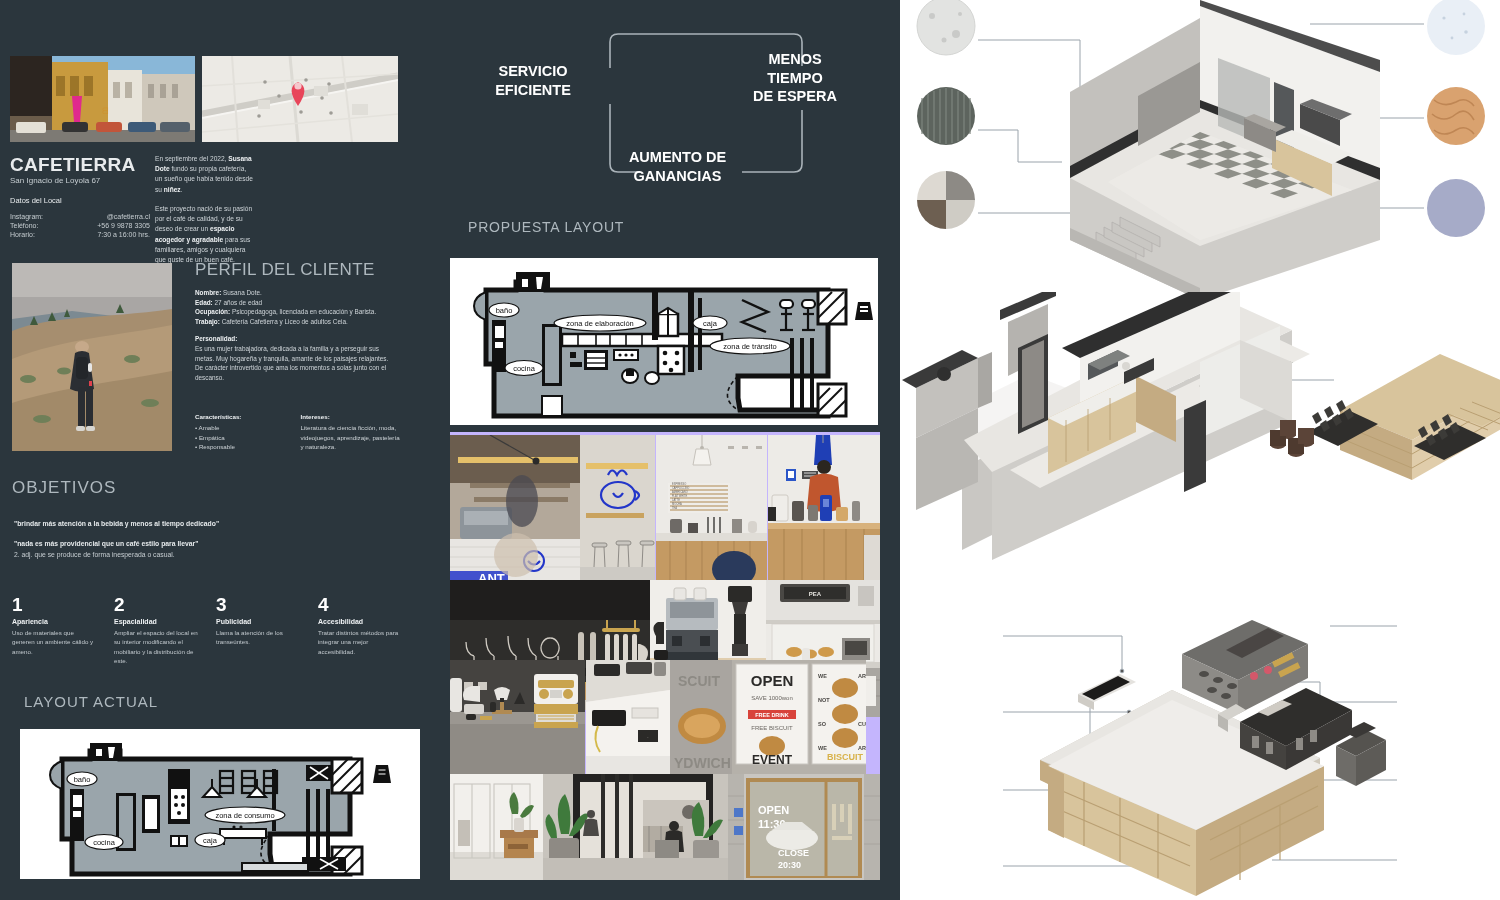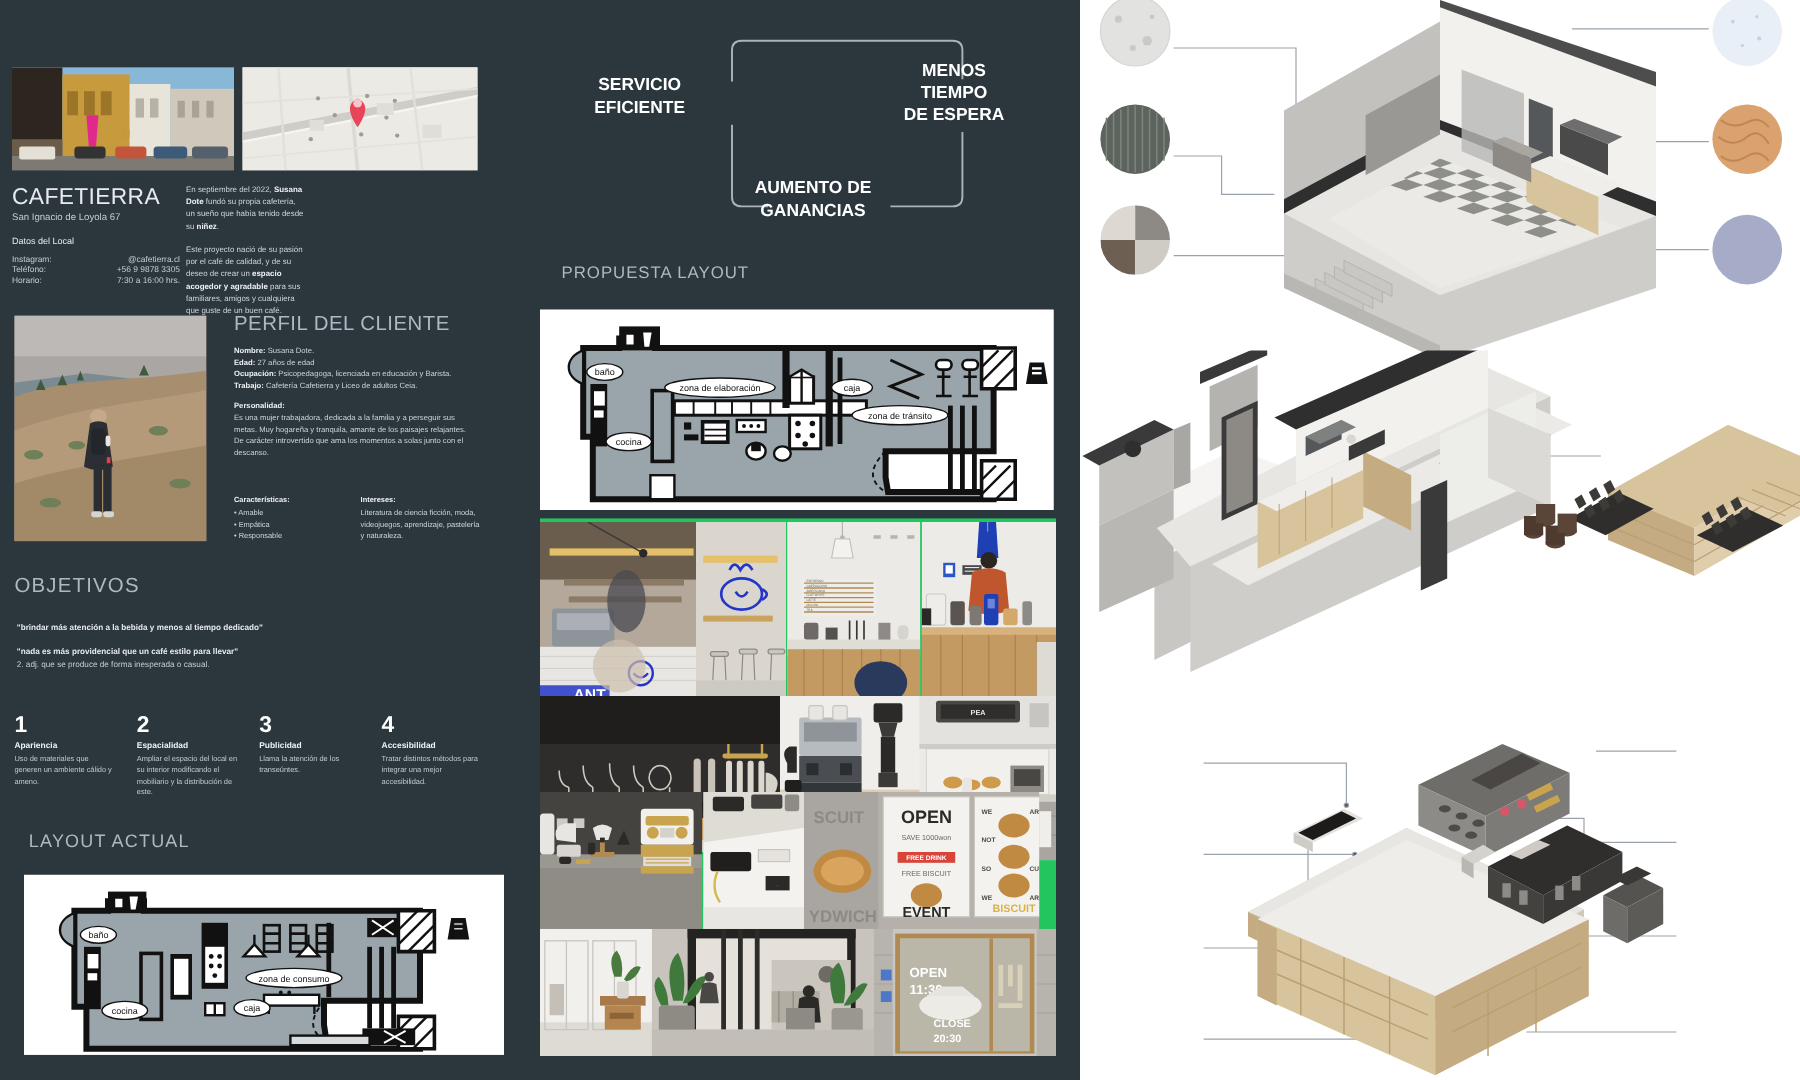--- a/index.html
+++ b/index.html
@@ -11,21 +11,21 @@
   .dark-panel { position:absolute; top:0; left:0; width:900px; height:900px; background:#2b363d; }
 
   .main-title { position:absolute; left:110px; top:4px; font-size:38px; font-weight:300;
                 color:#f2f4f5; letter-spacing:0.5px; }
 
   .photo-street { position:absolute; left:10px; top:56px; width:185px; height:86px;
                   overflow:hidden; background:#7b6c52; }
   .photo-map { position:absolute; left:202px; top:56px; width:196px; height:86px;
                overflow:hidden; background:#e9e7e2; }
 
-  .brand-name { position:absolute; left:10px; top:154px; font-size:19px; font-weight:400;
+  .brand-name { position:absolute; left:10px; top:154px; font-size:19px; font-weight:700;
                 color:#e8ebed; letter-spacing:0.3px; }
   .brand-addr { position:absolute; left:10px; top:176px; font-size:8px; color:#c6cdd1; }
   .datos-h { position:absolute; left:10px; top:196px; font-size:7.5px; font-weight:normal; color:#e8ebed; }
   .datos-tbl { position:absolute; left:10px; top:212px; font-size:7px; color:#c6cdd1;
                width:140px; border-collapse:collapse; }
   .datos-tbl td { padding:1px 0; }
   .datos-tbl td:last-child { text-align:right; }
 
   .intro-col { position:absolute; left:155px; top:154px; width:100px; font-size:6.6px;
                line-height:1.55; color:#cfd5d9; }
@@ -72,21 +72,21 @@
             text-align:center; }
   .br-a { left:18px; top:62px; width:130px; }
   .br-b { left:285px; top:50px; width:120px; }
   .br-c { left:120px; top:148px; width:215px; }
 
   .prop-h { position:absolute; left:468px; top:219px; font-size:14px; font-weight:400;
             color:#aeb8be; letter-spacing:0.8px; }
   .plan-prop { position:absolute; left:450px; top:258px; width:428px; height:167px; background:#fff; }
 
   .mosaic { position:absolute; left:450px; top:432px; width:430px; height:448px;
-            background:#22c55e; }
+            background:#c4b5fd; }
   .ph { position:absolute; overflow:hidden; }
 
   
   .white-panel { position:absolute; left:900px; top:0; width:600px; height:900px; background:#fff; }
 
   svg { display:block; }
 </style>
 </head>
 <body>
 

